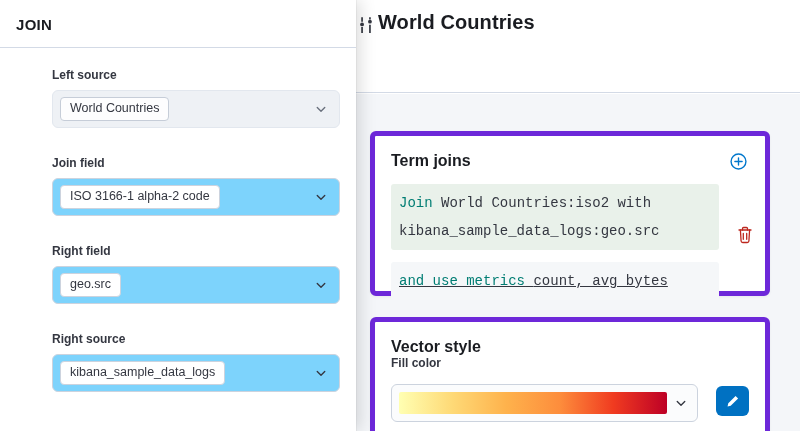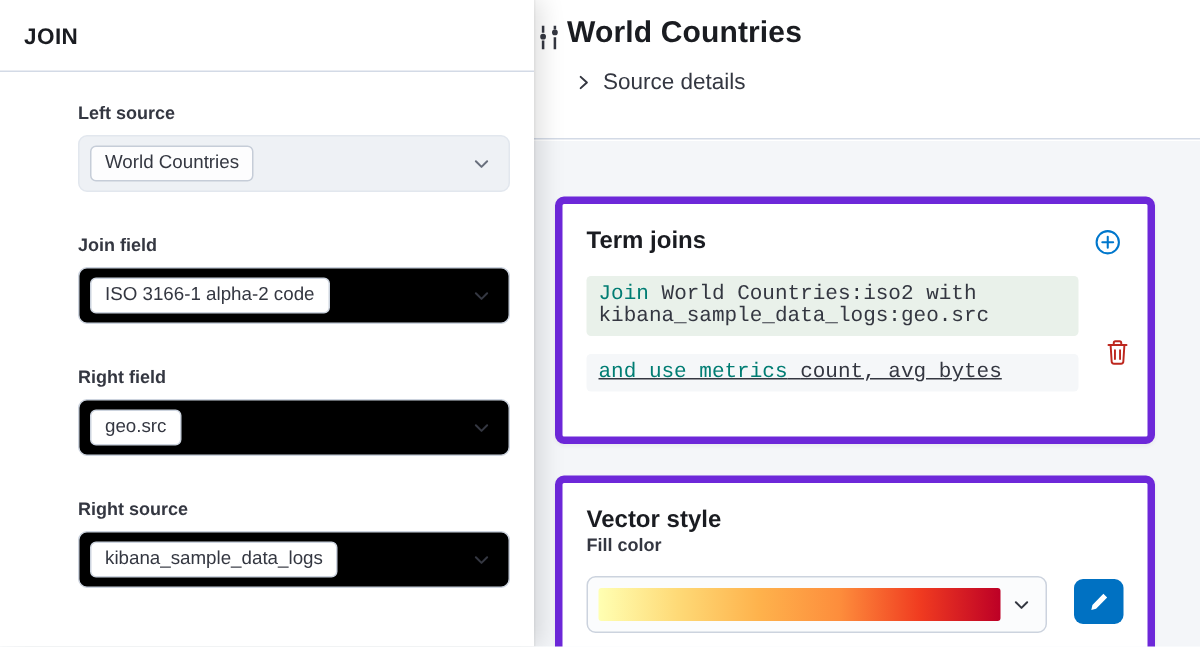--- a/index.html
+++ b/index.html
@@ -45,21 +45,21 @@
     background: none; border: none; cursor: pointer; line-height: 0; padding: 2px;
   }
   .trash-btn {
     position: absolute; right: 10px; top: 88px;
     background: none; border: none; cursor: pointer; line-height: 0; padding: 2px;
   }
 
   .joins-expressions {
     margin-top: 14px; width: 328px;
     font-family: "Liberation Mono", "DejaVu Sans Mono", monospace;
-    font-size: 14px; line-height: 15px;
+    font-size: 14px; line-height: 28px;
   }
   .expr-block { padding: 5px 8px; border-radius: 3px; cursor: pointer; }
   .expr-join { background: #e9f1ea; }
   .expr-metrics { background: #f5f7f9; margin-top: 12px; text-decoration: underline; }
   .kw { color: #017d73; }
   .val { color: #343741; }
 
   .form-label { font-size: 12px; font-weight: 700; color: #343741; }
   .card-style .form-label { }
 
@@ -83,21 +83,21 @@
     background: #fff; z-index: 10;
     box-shadow: 4px 0 16px rgba(0,0,0,.14), 1px 0 0 rgba(0,0,0,.04);
   }
   .flyout-header { height: 48px; padding: 16px 16px 0; border-bottom: 1px solid #d3dae6; }
   .flyout-title { font-size: 15px; font-weight: 700; color: #1a1c21; letter-spacing: .3px; }
   .flyout-body { padding: 20px 16px 0; margin-left: 36px; }
   .form-group { margin-bottom: 28px; }
   .form-group .form-label { margin-bottom: 8px; }
   .combo {
     position: relative; height: 38px; border-radius: 6px;
-    background: #000000; border: 1px solid #ccd3de;
+    background: #7dd3fc; border: 1px solid #ccd3de;
     display: flex; align-items: center; padding: 0 34px 0 7px; cursor: pointer;
   }
   .combo.disabled { background: #eef1f5; border-color: #e2e7ee; }
   .pill {
     font-size: 12.5px; color: #343741; line-height: 1.25;
     background: #fff; border: 1px solid #ccd3de; border-radius: 4px;
     padding: 3px 9px; white-space: nowrap;
   }
   .combo.disabled .pill { background: #fdfdfe; border-color: #c6cdd8; }
   .combo .caret { right: 12px; }
@@ -109,28 +109,20 @@
 <div class="main">
   <div class="main-header">
     <span class="layer-icon">
       <svg width="18" height="20" viewBox="0 0 16 16" fill="none" stroke="currentColor" stroke-width="1.5">
         <path d="M4.5 1v4.2M4.5 9.8v5.2M11.5 1v2.2M11.5 7.8v7.2"></path>
         <circle cx="4.5" cy="7.5" r="1.7" fill="#343741" stroke="none"></circle>
         <circle cx="11.5" cy="5" r="1.7" fill="#343741" stroke="none"></circle>
       </svg>
     </span>
     <h1 class="layer-title">World Countries</h1>
-    <button class="source-details">
-      <span style="line-height:0">
-        <svg width="12" height="12" viewBox="0 0 16 16">
-            <path d="M5.5 3l5.5 5-5.5 5" fill="none" stroke="#343741" stroke-width="1.8" stroke-linecap="round" stroke-linejoin="round"></path>
-          </svg>
-      </span>
-      <span>Source details</span>
-    </button>
   </div>
 
   <div class="main-body">
 
     <section class="card card-joins">
       <h2 class="card-title">Term joins</h2>
       <button class="plus-btn" title="">
         <svg width="17" height="17" viewBox="0 0 16 16" fill="none" stroke="#0077cc" stroke-width="1.3">
           <circle cx="8" cy="8" r="7"></circle>
           <path d="M8 4.6v6.8M4.6 8h6.8" stroke-linecap="round"></path>

